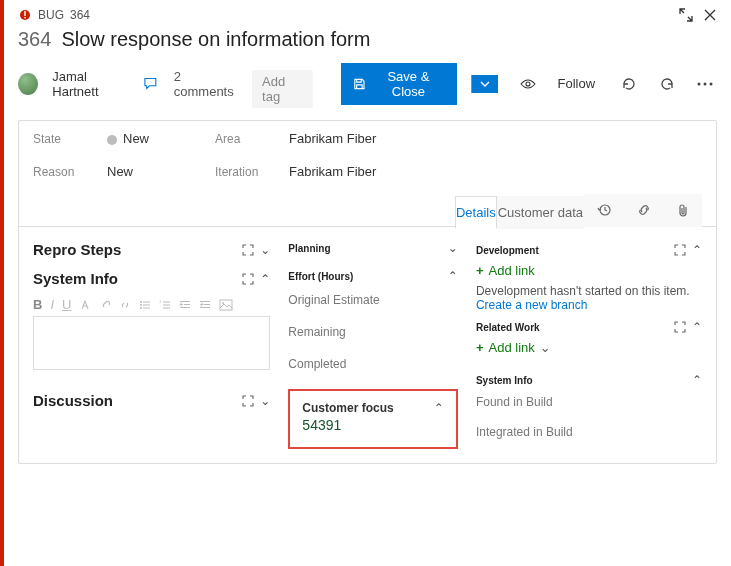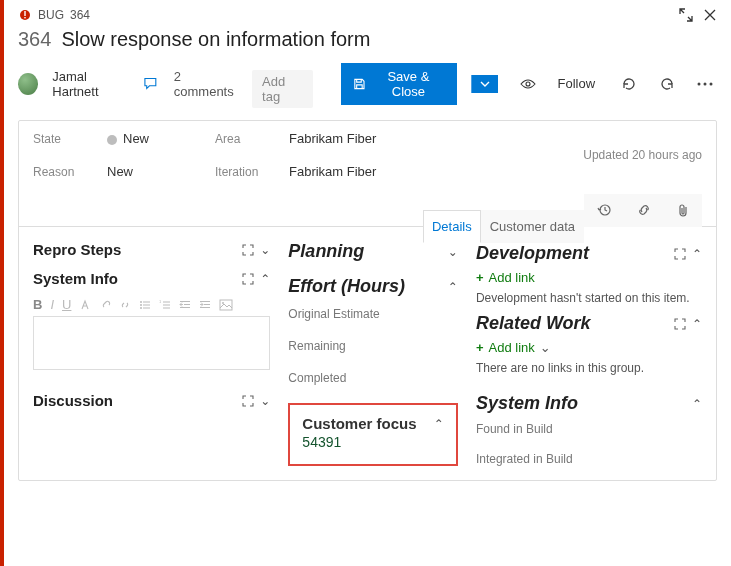--- a/index.html
+++ b/index.html
@@ -26,39 +26,39 @@
 .follow { display: flex; align-items: center; gap: 22px; color: #333; font-size: 13px; padding: 4px 8px; }
 .round-icon { width: 26px; height: 26px; display: inline-flex; align-items: center; justify-content: center; cursor: pointer; color: #444; }
 .panel { border: 1px solid #ddd; border-radius: 2px; padding: 10px 14px 14px 14px; position: relative; }
 .panel-top { display: flex; justify-content: space-between; align-items: center; }
 .fields-grid { display: grid; grid-template-columns: 56px 90px 56px auto; row-gap: 10px; column-gap: 14px; align-items: center; font-size: 13px; gap: 18px; }
 .fld-label { color: #888; font-size: 12px; }
 .fld-val { color: #333; }
 .state-dot { width: 10px; height: 10px; border-radius: 50%; background: #bdbdbd; display: inline-block; margin-right: 6px; vertical-align: middle; }
 .updated { color: #888; font-size: 12px; }
 .tabs { display: flex; justify-content: flex-end; gap: 0; margin-top: 14px; border-bottom: 1px solid #ddd; margin-left: -14px; margin-right: -14px; padding: 0 14px; }
-.tab { padding: 8px 8px; font-size: 13px; color: #666; cursor: pointer; border: 1px solid transparent; position: relative; top: 17px; background: #f8f8f8; }
+.tab { padding: 8px 0; font-size: 13px; color: #666; cursor: pointer; border: 1px solid transparent; position: relative; top: 3px; background: #f8f8f8; }
 .tab.active { color: #0078d4; background: #fff; border: 1px solid #ddd; border-bottom: 1px solid #fff; }
 .tab-icon { padding: 8px 12px; color: #666; cursor: pointer; background: #f8f8f8; border: 1px solid transparent; position: relative; top: 1px; }
 .columns { display: grid; grid-template-columns: 1.05fr 0.75fr 1fr; gap: 18px; margin-top: 14px; }
 .section-head { display: flex; align-items: center; justify-content: space-between; margin-bottom: 6px; }
 .section-title { font-size: 15px; font-weight: 600; color: #222; }
-.section-title.sm { font-size: 18px; font-style: italic; }
+.section-title.sm { font-size: 10px; }
 .head-ctrls { display: flex; gap: 6px; align-items: center; color: #555; font-size: 12px; }
 .expander { cursor: pointer; font-size: 12px; color: #555; }
 .toolbar { display: flex; gap: 8px; color: #bbb; font-size: 13px; padding: 4px 0; align-items: center; }
 .tb-btn { cursor: pointer; }
 .textarea { border: 1px solid #ddd; height: 54px; width: 100%; background: #fff; }
 .sub-label { color: #777; font-size: 12px; margin: 10px 0 18px 0; }
 .add-link { color: #107c10; font-size: 13px; display: flex; align-items: center; gap: 5px; cursor: pointer; margin: 4px 0 6px 0; }
 .plus { color: #107c10; font-weight: 700; }
 .muted { color: #555; font-size: 12px; }
 .link { color: #0078d4; font-size: 12px; cursor: pointer; }
 .highlight-box { border: 2px solid #e0473e; padding: 10px 12px 14px 12px; margin-top: 4px; }
-.cf-title { font-size: 15px; font-weight: 600; }
+.cf-title { font-size: 12px; font-weight: 600; }
 .cf-label { font-size: 12px; color: #666; margin-top: 8px; }
 .cf-value { font-size: 14px; color: #14532d; margin-top: 2px; }
 .col3 .section-head { margin-top: 2px; }
 svg { display: block; }
 </style>
 </head>
 <body>
 
 <div class="root">
   <div class="red-rail"></div>
@@ -151,21 +151,20 @@
           <span class="fld-label">State</span>
           <span class="fld-val"><span class="state-dot"></span><span>New</span></span>
           <span class="fld-label">Area</span>
           <span class="fld-val">Fabrikam Fiber</span>
 
           <span class="fld-label">Reason</span>
           <span class="fld-val">New</span>
           <span class="fld-label">Iteration</span>
           <span class="fld-val">Fabrikam Fiber</span>
         </div>
-        <span class="updated">Updated 20 hours ago</span>
       </div>
 
       <div class="tabs">
         <div class="tab active">Details</div>
         <div class="tab">Customer data</div>
         <div class="tab-icon">
           <svg width="14" height="14" viewBox="0 0 14 14">
               <circle cx="8" cy="7" r="5" fill="none" stroke="#666" stroke-width="1.2"></circle>
               <path d="M8 4 v3 l2 1" stroke="#666" stroke-width="1.2" fill="none"></path>
               <path d="M2 7 l-1 -2 m1 2 l2 -1" stroke="#666" stroke-width="1.2" fill="none"></path>
@@ -318,38 +317,38 @@
                   </svg>
                 </span>
               <span class="expander">⌃</span>
             </span>
           </div>
           <div class="add-link">
               <span class="plus">+</span>
               <span>Add link</span>
             </div>
           <div class="muted">Development hasn't started on this item.</div>
+          <div class="link">Create a new branch</div>
 
           <div class="section-head" style="margin-top:8px;">
             <span class="section-title sm">Related Work</span>
             <span class="head-ctrls">
               <span>
                   <svg width="12" height="12" viewBox="0 0 12 12">
                     <path d="M1 4 V1 H4 M8 1 H11 V4 M11 8 V11 H8 M4 11 H1 V8" stroke="#666" fill="none" stroke-width="1.1"></path>
                   </svg>
                 </span>
               <span class="expander">⌃</span>
             </span>
           </div>
           <div class="add-link">
               <span class="plus">+</span>
               <span>Add link</span>
               <span style="color:#555;">⌄</span>
             </div>
-          <div class="muted">There are no links in this group.</div>
 
           <div class="section-head" style="margin-top:18px;">
             <span class="section-title sm">System Info</span>
             <span class="expander">⌃</span>
           </div>
           <div class="sub-label" style="margin:8px 0 16px 0;">Found in Build</div>
           <div class="sub-label" style="margin:0;">Integrated in Build</div>
         </div>
       </div>
     </div>

